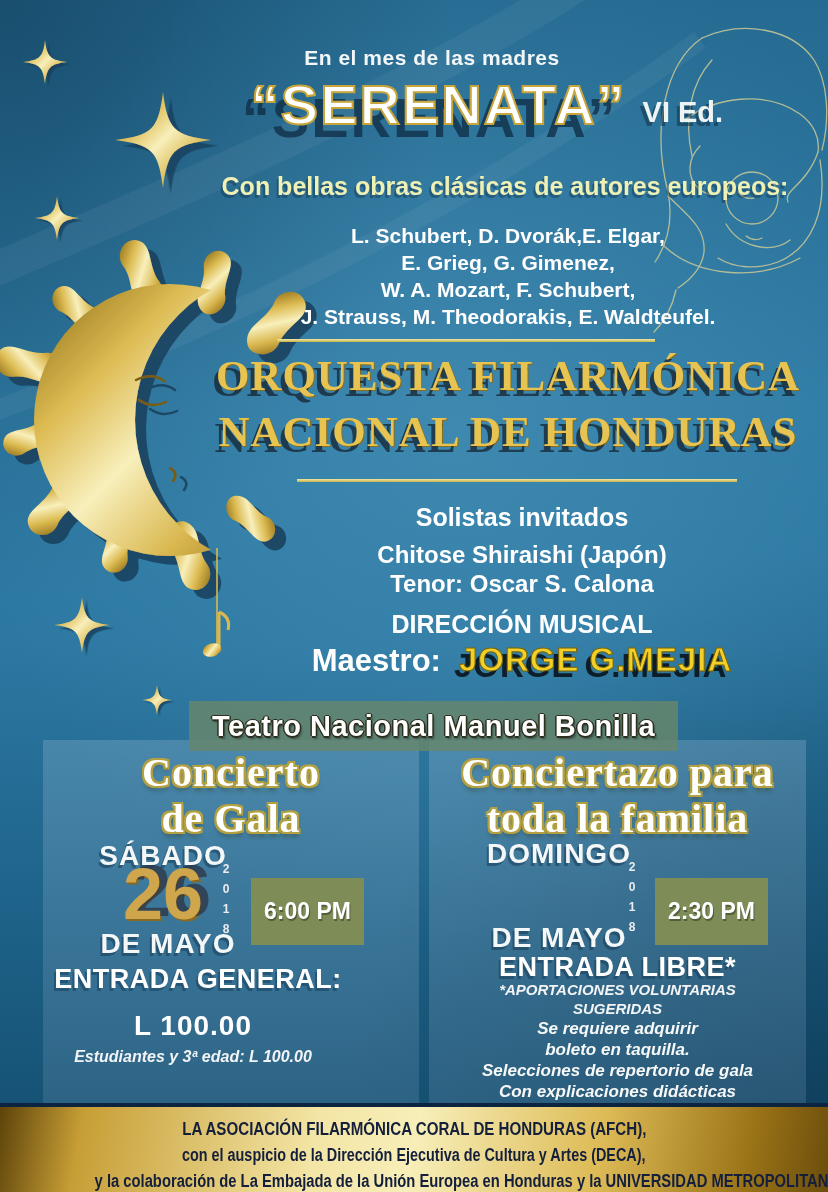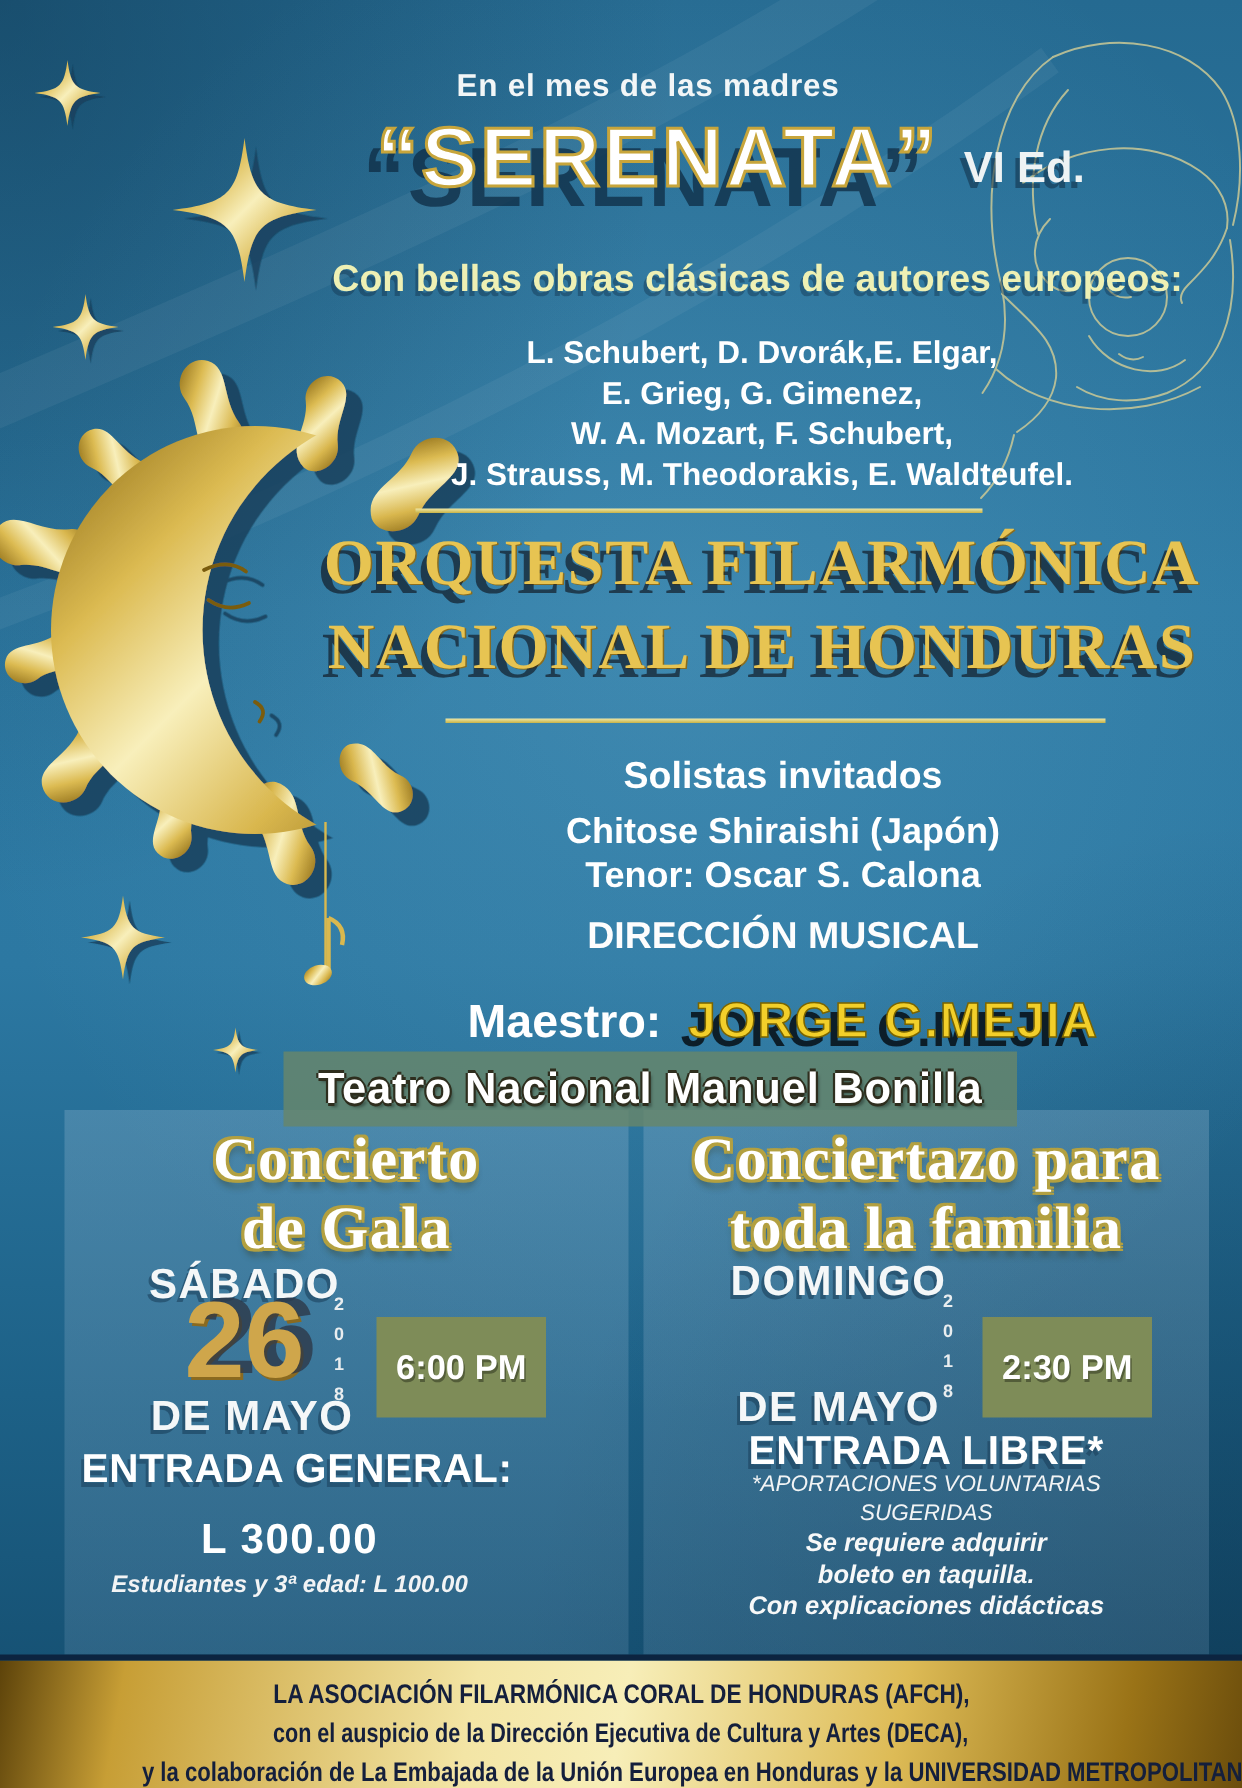--- a/index.html
+++ b/index.html
@@ -33,21 +33,21 @@
     top:348px;left:508px;text-align:center;white-space:nowrap;
     font-family:"Liberation Serif",serif;font-weight:bold;font-size:43px;line-height:56px;
     color:#e7c452;letter-spacing:1px;
     text-shadow:-4px 6px 0 rgba(18,28,40,.7), 1px 1px 0 #8a6d1f;
   }
   .soloists-heading{top:503px;left:522px;color:#fff;font-size:25px;font-weight:600;white-space:nowrap;}
   .soloist1{top:541px;left:522px;}
   .soloist2{top:570px;left:522px;}
   .soloist{color:#fff;font-size:24px;font-weight:600;white-space:nowrap;}
   .direction{top:610px;left:522px;color:#fdfdfd;font-size:25px;font-weight:600;white-space:nowrap;}
-  .maestro-row{top:641px;left:522px;display:flex;align-items:baseline;gap:18px;white-space:nowrap;margin-top:20px;}
+  .maestro-row{top:641px;left:522px;display:flex;align-items:baseline;gap:18px;white-space:nowrap;}
   .maestro-label{color:#ffffff;font-size:31px;font-weight:600;}
   .maestro-name{
     color:#f2cf2a;font-size:33px;font-weight:bold;letter-spacing:1px;
     -webkit-text-stroke:1px #7a6400;
     text-shadow:-5px 6px 0 rgba(5,10,15,.82);
   }
   
   .venue-band{
     top:701px;left:189px;width:489px;height:50px;z-index:5;
     background:rgba(104,134,106,.82);
@@ -84,21 +84,21 @@
     writing-mode:vertical-lr;text-orientation:upright;letter-spacing:6px;
   }
   .time-badge{
     background:#7e8c58;color:#ffffff;font-size:23px;font-weight:bold;
     padding:20px 13px;white-space:nowrap;text-shadow:1px 2px 0 rgba(40,45,25,.5);
   }
   .month{color:#f4f7f8;font-size:28px;font-weight:bold;letter-spacing:1px;text-shadow:-2px 3px 0 rgba(16,46,70,.45);}
   .admission{color:#ffffff;font-size:27px;font-weight:bold;letter-spacing:.5px;text-shadow:-2px 3px 0 rgba(16,46,70,.4);}
   .price{color:#ffffff;font-size:28px;font-weight:bold;letter-spacing:1px;}
   .small-note{color:#f2f4f5;font-size:16px;font-weight:bold;font-style:italic;}
-  .caps-note{color:#f2f4f5;font-size:15px;font-weight:normal;font-style:italic;line-height:19px;}
+  .caps-note{color:#f2f4f5;font-size:15px;font-weight:bold;font-style:italic;line-height:19px;}
   .mid-note{color:#f7f8f8;font-size:17px;font-weight:bold;font-style:italic;line-height:21px;}
   .tac{text-align:center;}
   
   .footer-band{
     left:0;top:1103px;width:828px;height:89px;z-index:6;box-sizing:border-box;
     border-top:4px solid #0c2440;
     background:linear-gradient(100deg,#5d430a 0%, #c79e35 10%, #f3e5a5 38%, #f7eeb8 50%, #ddbb56 72%, #9a7317 90%, #6b4d0c 100%);
     text-align:center;padding-top:9px;
   }
   .footer-line{color:#141f3c;font-weight:bold;font-size:18px;line-height:26px;white-space:nowrap;display:inline-block;}
@@ -252,21 +252,21 @@
     <div class="abs event-title">
       <div>Concierto</div>
       <div>de Gala</div>
     </div>
     <div class="abs day tac" style="top:100px;left:20px;width:200px;">SÁBADO</div>
     <div class="abs big-date tac" style="top:118px;left:60px;width:120px;">26</div>
     <div class="abs year-vert" style="top:122px;left:176px;height:72px;">2018</div>
     <div class="abs time-badge" style="top:138px;left:208px;">6:00 PM</div>
     <div class="abs month tac" style="top:188px;left:25px;width:200px;">DE MAYO</div>
     <div class="abs admission tac" style="top:224px;left:0;width:310px;">ENTRADA GENERAL:</div>
-    <div class="abs price tac" style="top:270px;left:0;width:300px;">L 300.00</div>
+    <div class="abs price tac" style="top:270px;left:0;width:300px;">L 100.00</div>
     <div class="abs small-note tac" style="top:308px;left:0;width:300px;">Estudiantes y 3ª edad: L 100.00</div>
   </div>
 
   <div class="abs panel panel-right">
     <div class="abs event-title">
       <div>Conciertazo para</div>
       <div>toda la familia</div>
     </div>
     <div class="abs day tac" style="top:98px;left:30px;width:200px;">DOMINGO</div>
     <div class="abs year-vert" style="top:120px;left:196px;height:72px;">2018</div>
@@ -275,20 +275,21 @@
     <div class="abs admission tac" style="top:212px;left:0;width:100%;">ENTRADA LIBRE*</div>
     <div class="abs caps-note tac" style="top:240px;left:0;width:100%;">
       <div>*APORTACIONES VOLUNTARIAS</div>
       <div>SUGERIDAS</div>
     </div>
     <div class="abs mid-note tac" style="top:278px;left:0;width:100%;">
       <div>Se requiere adquirir</div>
       <div>boleto en taquilla.</div>
     </div>
     <div class="abs mid-note tac" style="top:320px;left:0;width:100%;">
+      <div>Selecciones de repertorio de gala</div>
       <div>Con explicaciones didácticas</div>
     </div>
   </div>
 
   <div class="abs footer-band">
     <div><span class="footer-line fl1">LA ASOCIACIÓN FILARMÓNICA CORAL DE HONDURAS (AFCH),</span></div>
     <div><span class="footer-line fl2">con el auspicio de la Dirección Ejecutiva de Cultura y Artes (DECA),</span></div>
     <div><span class="footer-line fl3">y la colaboración de La Embajada de la Unión Europea en Honduras y la UNIVERSIDAD METROPOLITANA DE HONDURAS.</span></div>
   </div>
 

